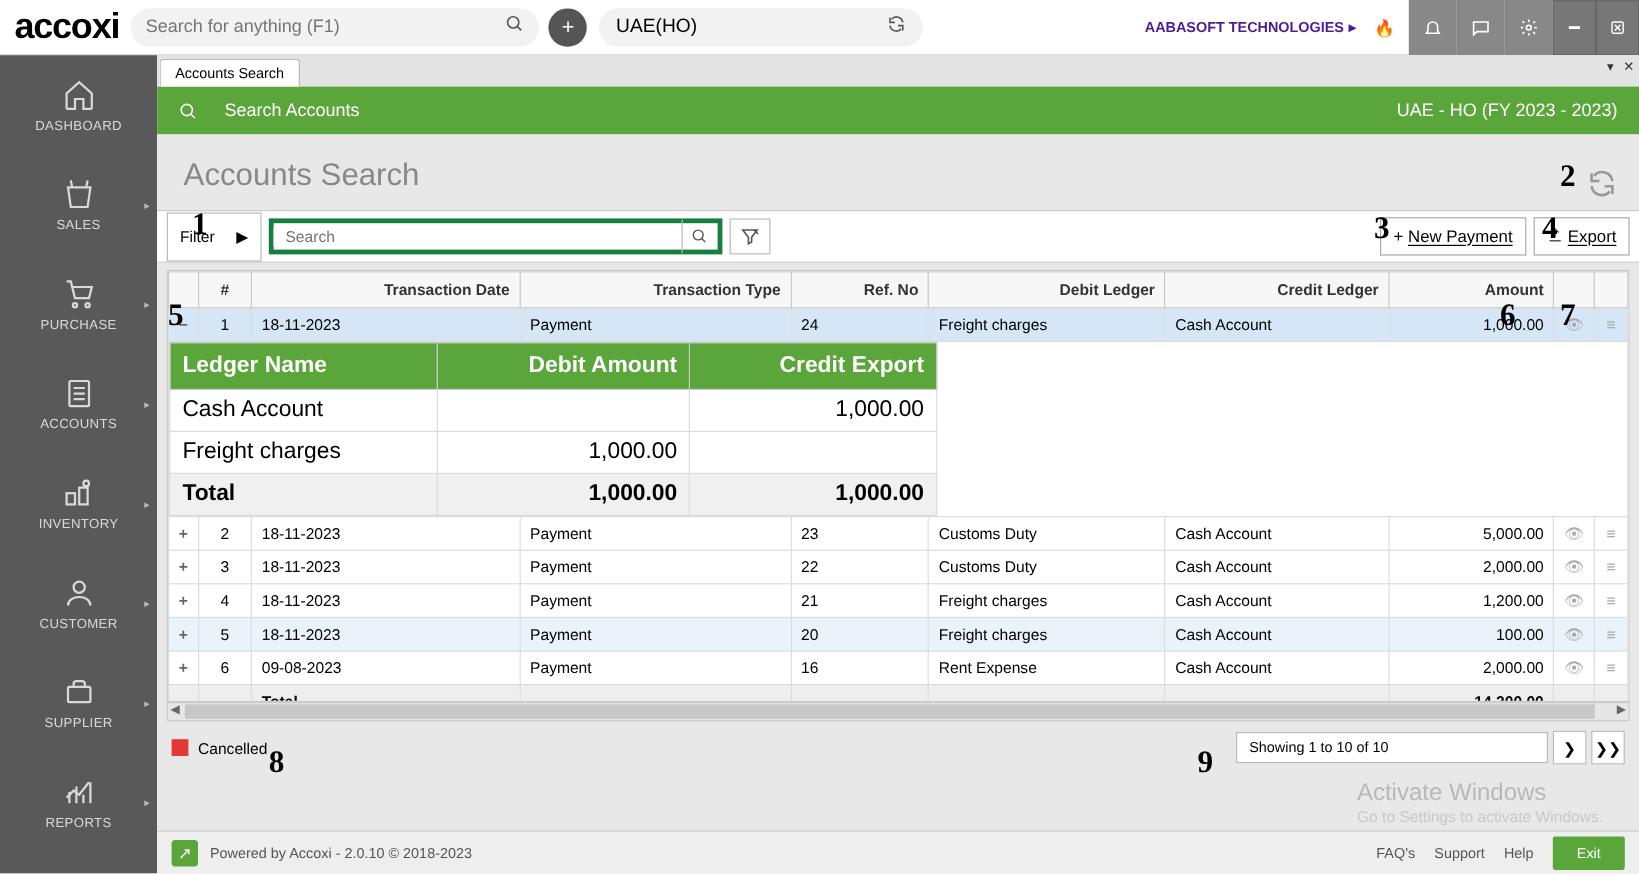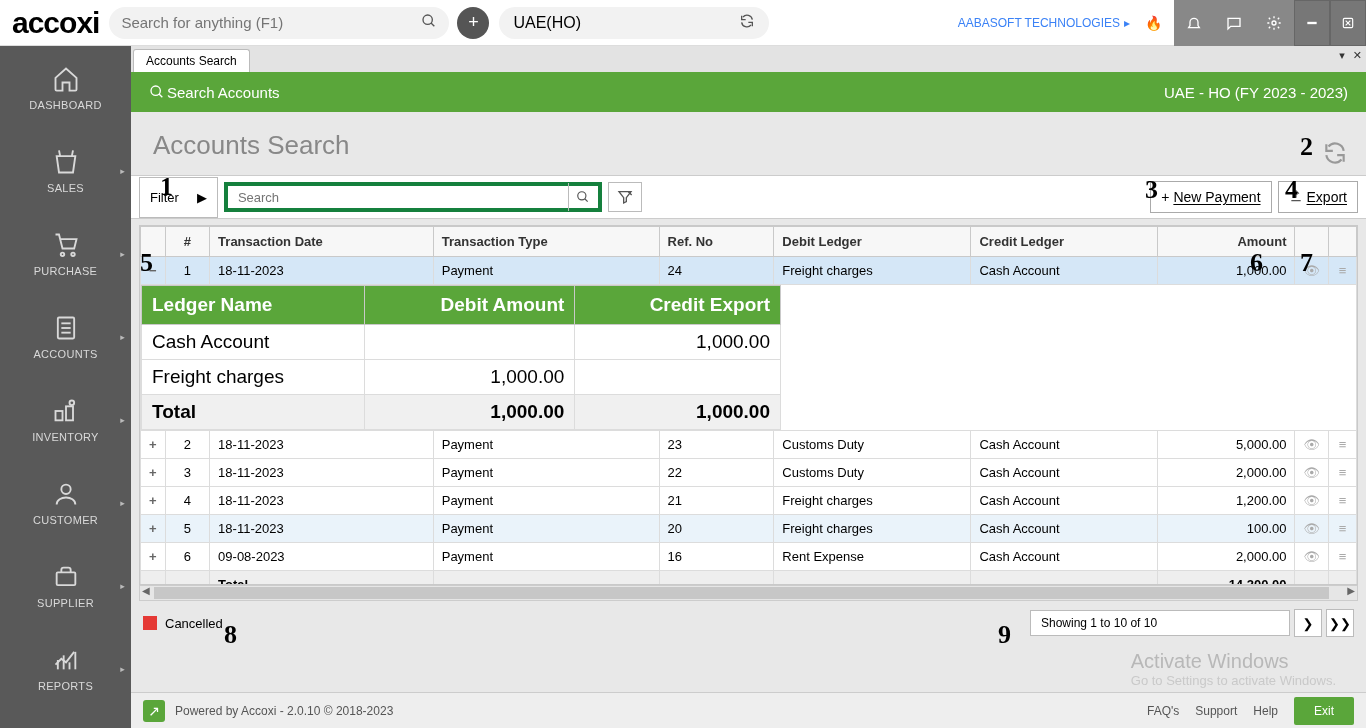--- a/index.html
+++ b/index.html
@@ -5,21 +5,21 @@
 * { margin: 0; padding: 0; box-sizing: border-box; font-family: "Segoe UI", Arial, sans-serif; }
 body { width: 1366px; height: 728px; background: #fff; overflow: hidden; position: relative; }
 
 
 .topbar { height: 46px; background: #fff; display: flex; align-items: center; padding: 0 0 0 8px; border-bottom: 1px solid #ddd; }
 .logo { font-size: 30px; font-weight: 700; color: #000; letter-spacing: -1px; padding: 0 10px 0 4px; }
 .search-global { flex: 0 0 340px; height: 32px; background: #f2f2f2; border-radius: 16px; display: flex; align-items: center; padding: 0 12px; margin-right: 8px; }
 .search-global input { flex: 1; border: none; background: transparent; font-size: 15px; color: #666; outline: none; }
 .circle-btn { width: 32px; height: 32px; border-radius: 50%; background: #555; color: #fff; display: flex; align-items: center; justify-content: center; margin-right: 10px; cursor: pointer; font-size: 18px; }
 .org-select { flex: 0 0 270px; height: 32px; background: #f2f2f2; border-radius: 16px; display: flex; align-items: center; padding: 0 14px; justify-content: space-between; }
-.company-name { color: #3b82f6; font-size: 12px; display: flex; align-items: center; gap: 4px; margin-left: auto; margin-right: 4px; }
+.company-name { color: #4c1d95; font-size: 12px; display: flex; align-items: center; gap: 4px; margin-left: auto; margin-right: 4px; font-weight: bold; }
 .company-name::after { content: "▸"; font-size: 12px; }
 .red-dot { width: 24px; height: 24px; border-radius: 50%; background: #fff; display: flex; align-items: center; justify-content: center; margin: 0 8px; color: #e53935; font-size: 14px; }
 .win-tray { display: flex; height: 46px; }
 .win-tray .tray-btn { width: 40px; height: 46px; background: #888; color: #fff; display: flex; align-items: center; justify-content: center; cursor: pointer; font-size: 16px; }
 .win-tray .win-btn { width: 36px; height: 46px; background: #777; color: #fff; display: flex; align-items: center; justify-content: center; cursor: pointer; border: 1px solid #666; }
 
 
 .app-body { display: flex; height: 682px; }
 .sidebar { width: 131px; background: #595959; }
 .sidebar .nav-item { height: 83px; color: #d9d9d9; display: flex; flex-direction: column; align-items: center; justify-content: center; gap: 6px; font-size: 11px; letter-spacing: 0.3px; position: relative; cursor: pointer; }
@@ -28,41 +28,41 @@
 
 .content { flex: 1; display: flex; flex-direction: column; background: #e8e8e8; position: relative; }
 
 
 .tab-strip { height: 26px; background: #e3e3e3; display: flex; align-items: flex-end; padding-left: 2px; position: relative; }
 .tab { background: #fff; border: 1px solid #bbb; border-bottom: none; padding: 4px 12px; font-size: 12px; border-radius: 3px 3px 0 0; }
 .tab-close { position: absolute; right: 4px; top: 3px; display: flex; gap: 8px; font-size: 11px; color: #333; }
 
 
 .banner { height: 40px; background: #5aa63a; color: #fff; display: flex; align-items: center; padding: 0 18px; justify-content: space-between; font-size: 15px; }
-.banner-left { display: flex; align-items: flex-start; gap: 2px; }
+.banner-left { display: flex; align-items: flex-end; gap: 22px; }
 
 
 .title-area { background: #e8e8e8; padding: 18px 22px 14px 22px; position: relative; }
 .title-area h1 { font-size: 26px; font-weight: 400; color: #888; }
 .refresh-corner { position: absolute; right: 18px; top: 28px; color: #888; font-size: 22px; }
 
 
 .toolbar { background: #fff; border-top: 1px solid #ccc; border-bottom: 1px solid #ccc; height: 44px; display: flex; align-items: center; padding: 0 8px; gap: 6px; }
 .filter-box { border: 1px solid #bbb; height: 41px; display: flex; align-items: center; padding: 0 10px; font-size: 13px; gap: 18px; }
 .search-box { border: 4px solid #15803d; height: 30px; display: flex; align-items: center; }
 .search-box input { border: none; width: 340px; padding: 0 10px; font-size: 13px; outline: none; color: #888; }
 .search-box .sbtn { width: 30px; height: 28px; border-left: 1px solid #bbb; display: flex; align-items: center; justify-content: center; color: #555; cursor: pointer; }
 .funnel-btn { width: 34px; height: 30px; border: 1px solid #bbb; display: flex; align-items: center; justify-content: center; color: #555; cursor: pointer; }
 .spacer { flex: 1; }
 .btn-outline { height: 32px; border: 1px solid #aaa; background: #fff; display: flex; align-items: center; padding: 0 10px; gap: 4px; font-size: 14px; cursor: pointer; }
 
 
 .grid-wrap { background: #fff; flex: 0 0 auto; margin: 6px 8px 0 8px; border: 1px solid #c9c9c9; height: 360px; overflow: hidden; position: relative; }
 .grid { width: 100%; border-collapse: collapse; font-size: 13px; }
-.grid th { background: #f7f7f7; border: 1px solid #c9c9c9; padding: 7px 8px; font-weight: 600; text-align: left; color: #333; }
+.grid th { background: #f7f7f7; border: 1px solid #c9c9c9; padding: 7px 8px; font-weight: 600; text-align: right; color: #333; }
 .grid td { border: 1px solid #dcdcdc; padding: 6px 8px; }
 .grid .num { text-align: right; }
 .grid .ctr { text-align: center; }
 .row-sel td { background: #d5e7f7; }
 .row-hl td { background: #eaf3fa; }
 .expander { width: 20px; text-align: center; cursor: pointer; color: #666; font-weight: bold; }
 .action-cell { width: 28px; text-align: center; color: #aaa; cursor: pointer; }
 .total-row td { background: #eee; font-weight: 700; }
 
 

